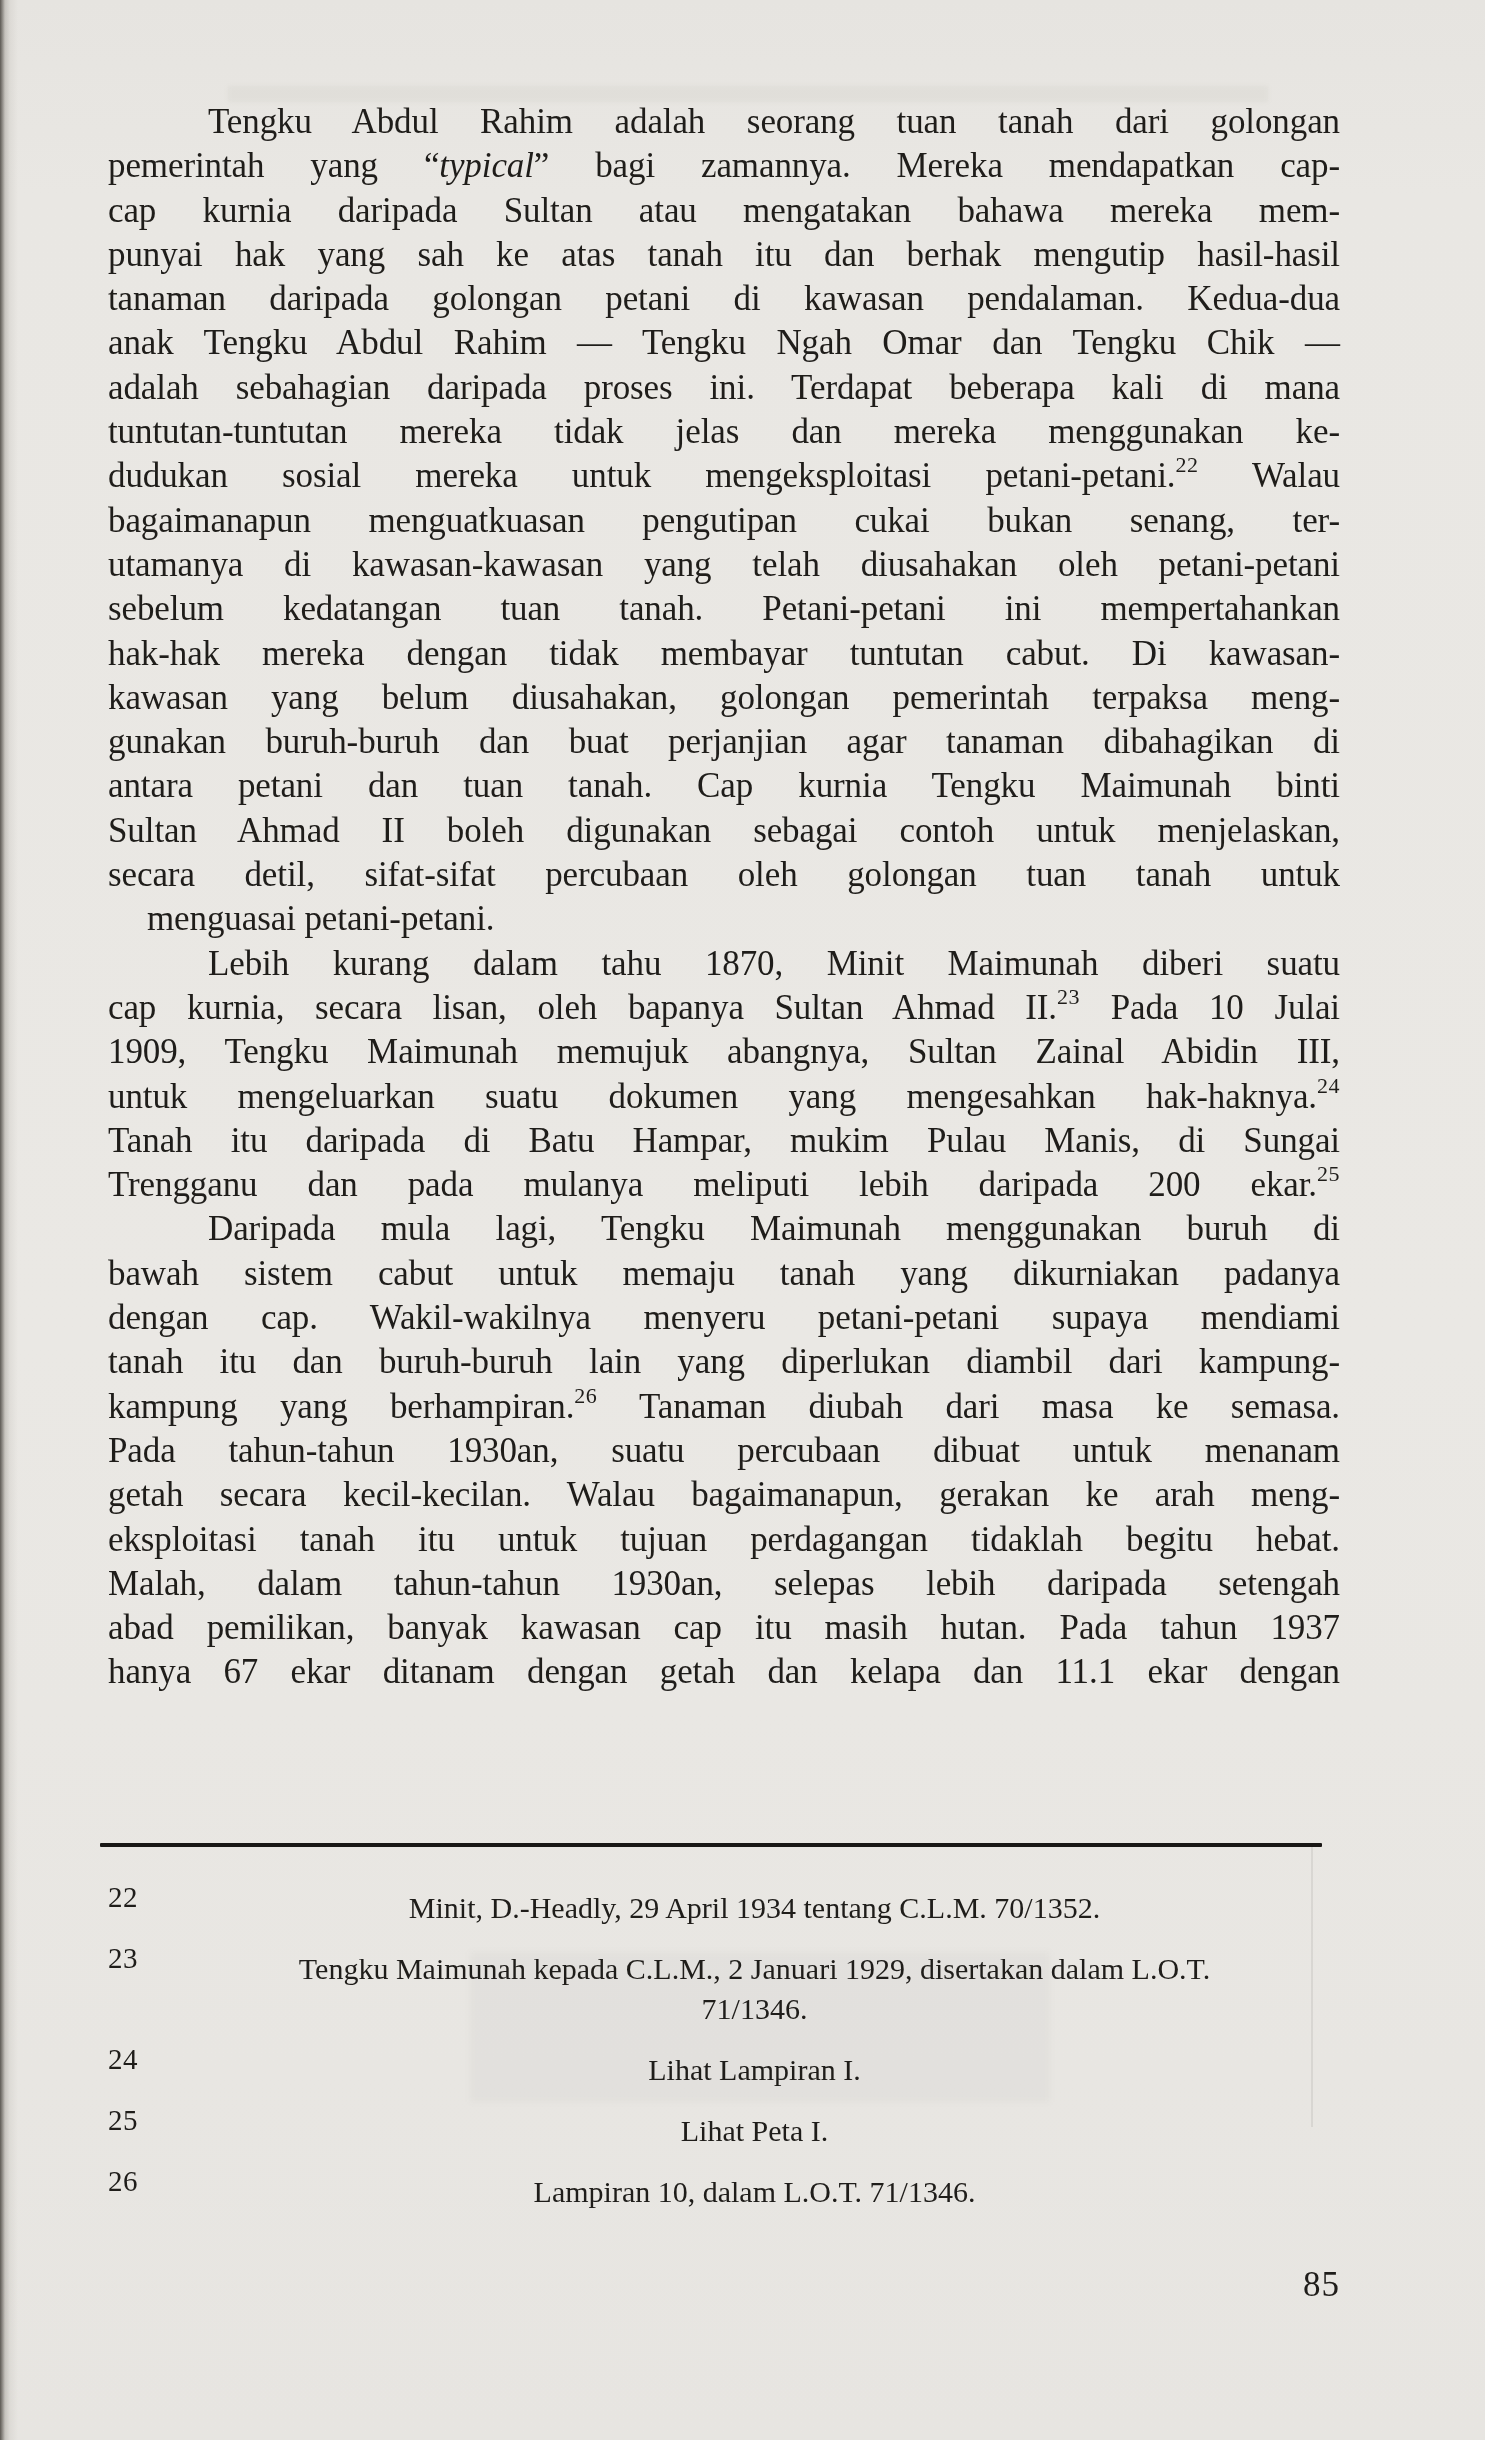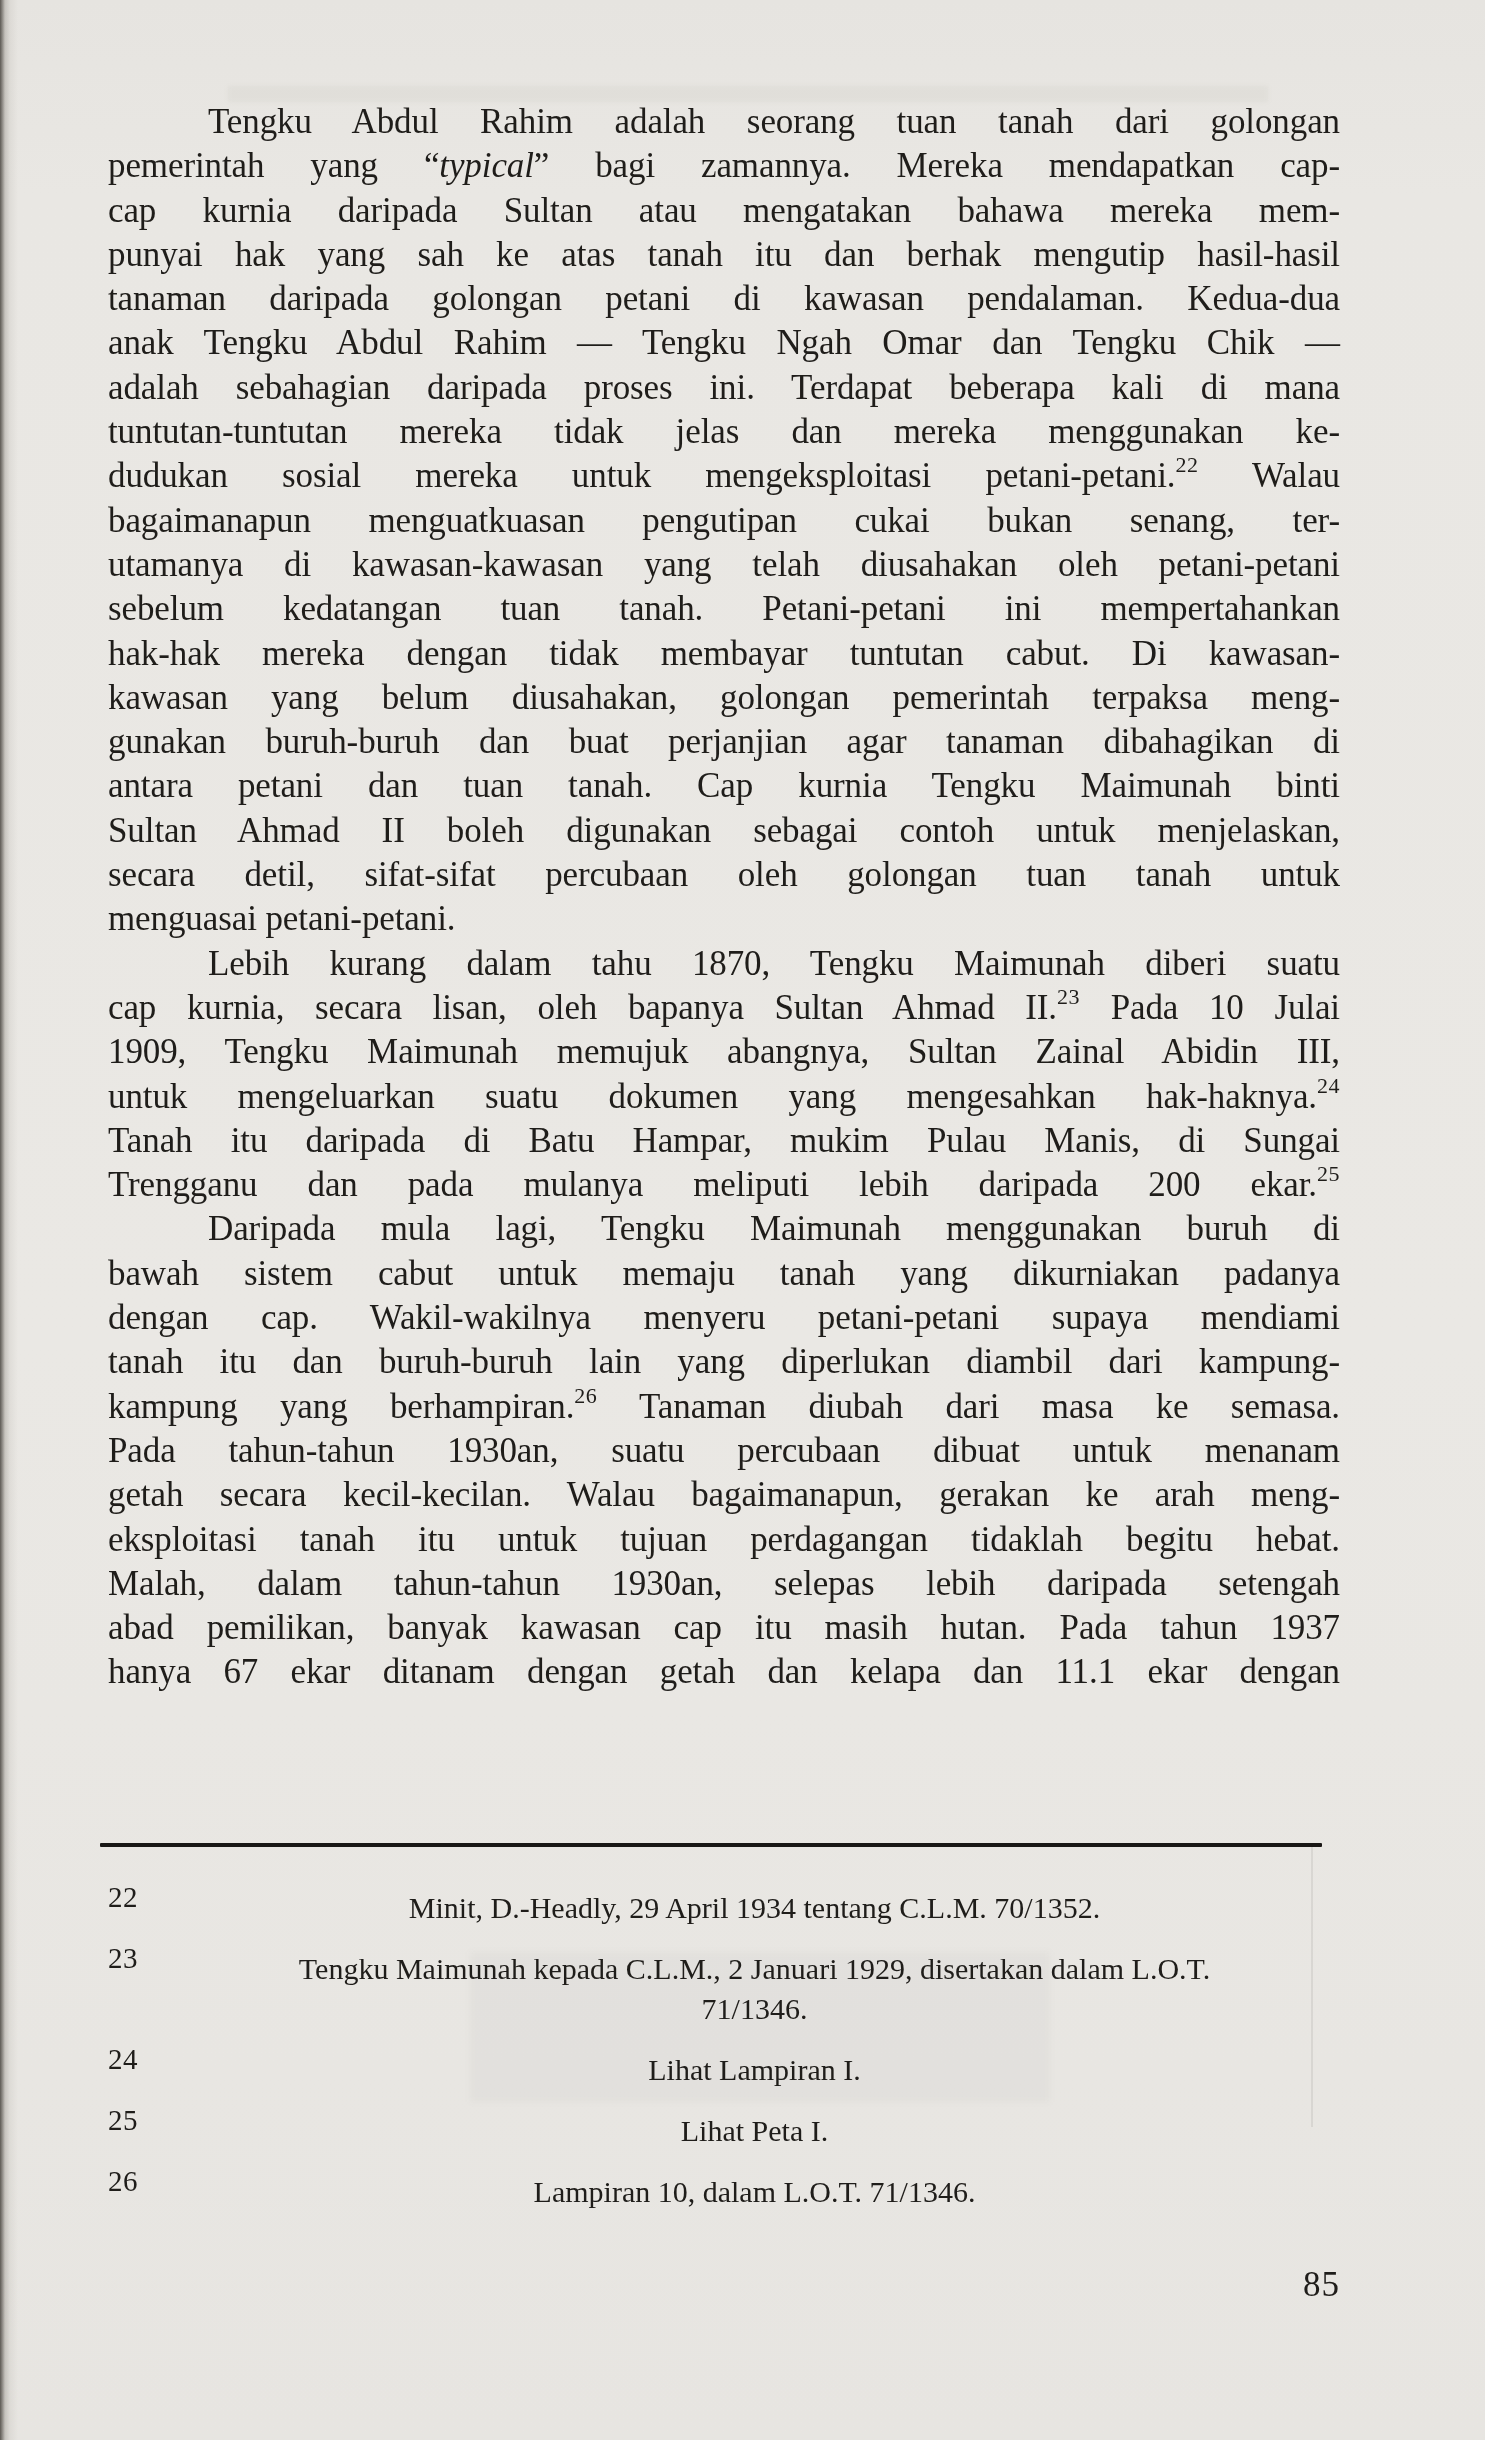--- a/index.html
+++ b/index.html
@@ -19,21 +19,21 @@
   .ghost-block{left:470px;top:1952px;width:580px;height:150px;background:rgba(95,90,82,0.035);filter:blur(3px);}
 
   .text-block{
     position:absolute;left:108px;top:100px;width:1232px;
   }
   .line{
     font-size:35px;line-height:44.3px;letter-spacing:-0.1px;
     text-align:justify;text-align-last:justify;
   }
   .line.indent{text-indent:100px;}
-  .line.short{text-align-last:left;}
+  .line.short{text-align-last:left;margin-left:39px;}
   .line sup{
     font-size:22px;line-height:0;vertical-align:baseline;
     position:relative;top:-15px;letter-spacing:0.5px;
   }
   .line i{font-style:italic;}
 
   .fn-rule{
     position:absolute;left:100px;top:1843px;width:1222px;height:4px;
     background:#191715;border-radius:1px;
   }
@@ -74,21 +74,21 @@
       <div class="line">bagaimanapun menguatkuasan pengutipan cukai bukan senang, ter-</div>
       <div class="line">utamanya di kawasan-kawasan yang telah diusahakan oleh petani-petani</div>
       <div class="line">sebelum kedatangan tuan tanah. Petani-petani ini mempertahankan</div>
       <div class="line">hak-hak mereka dengan tidak membayar tuntutan cabut. Di kawasan-</div>
       <div class="line">kawasan yang belum diusahakan, golongan pemerintah terpaksa meng-</div>
       <div class="line">gunakan buruh-buruh dan buat perjanjian agar tanaman dibahagikan di</div>
       <div class="line">antara petani dan tuan tanah. Cap kurnia Tengku Maimunah binti</div>
       <div class="line">Sultan Ahmad II boleh digunakan sebagai contoh untuk menjelaskan,</div>
       <div class="line">secara detil, sifat-sifat percubaan oleh golongan tuan tanah untuk</div>
       <div class="line short">menguasai petani-petani.</div>
-      <div class="line indent">Lebih kurang dalam tahu 1870, Tengku Maimunah diberi suatu</div>
+      <div class="line indent">Lebih kurang dalam tahu 1870, Minit Maimunah diberi suatu</div>
       <div class="line">cap kurnia, secara lisan, oleh bapanya Sultan Ahmad II.<sup>23</sup> Pada 10 Julai</div>
       <div class="line">1909, Tengku Maimunah memujuk abangnya, Sultan Zainal Abidin III,</div>
       <div class="line">untuk mengeluarkan suatu dokumen yang mengesahkan hak-haknya.<sup>24</sup></div>
       <div class="line">Tanah itu daripada di Batu Hampar, mukim Pulau Manis, di Sungai</div>
       <div class="line">Trengganu dan pada mulanya meliputi lebih daripada 200 ekar.<sup>25</sup></div>
       <div class="line indent">Daripada mula lagi, Tengku Maimunah menggunakan buruh di</div>
       <div class="line">bawah sistem cabut untuk memaju tanah yang dikurniakan padanya</div>
       <div class="line">dengan cap. Wakil-wakilnya menyeru petani-petani supaya mendiami</div>
       <div class="line">tanah itu dan buruh-buruh lain yang diperlukan diambil dari kampung-</div>
       <div class="line">kampung yang berhampiran.<sup>26</sup> Tanaman diubah dari masa ke semasa.</div>

